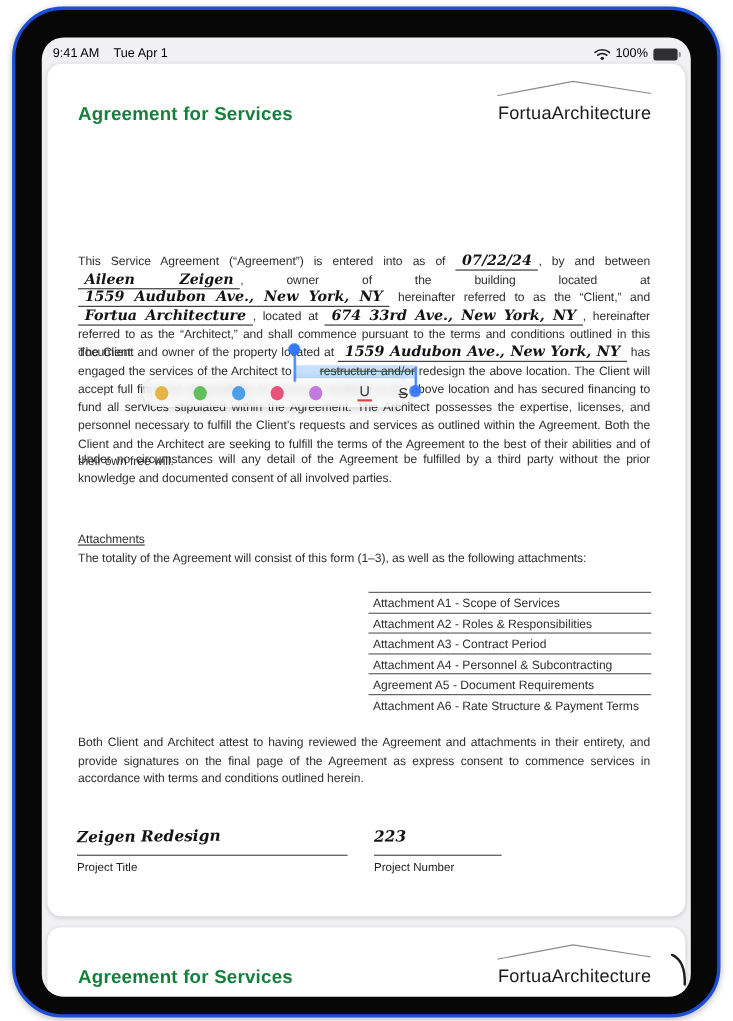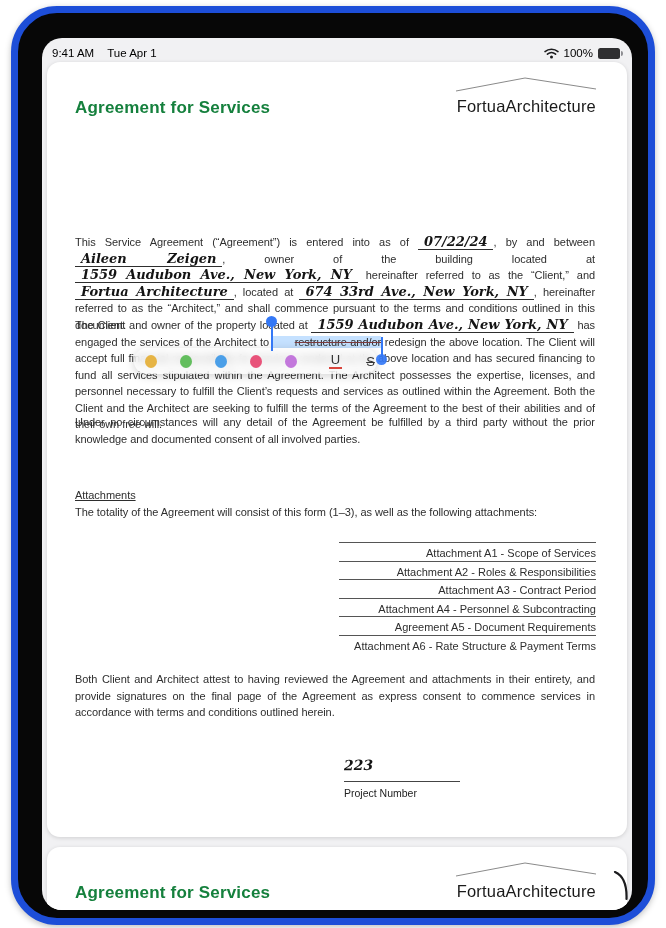--- a/index.html
+++ b/index.html
@@ -1,19 +1,19 @@
 <!DOCTYPE html>
 <html><head>
 <meta charset="utf-8">
 <style>
   * { margin:0; padding:0; box-sizing:border-box; }
   html,body { width:666px; height:928px; background:#fff; font-family:"Liberation Sans",sans-serif; overflow:hidden; }
 
   .ipad { position:absolute; left:11px; top:6px; width:644px; height:919px;
-          background:#070707; border:7px solid #1d4ed8; border-radius:46px;
+          background:#070707; border:3px solid #1d4ed8; border-radius:46px;
           box-shadow:0 2px 6px rgba(0,0,0,.25); }
   .screen { position:absolute; left:24px; top:25px; width:590px; height:872px;
             background:#f1f1f3; border-radius:20px; overflow:hidden; }
 
   
   .statusbar { height:24px; display:flex; justify-content:space-between; align-items:center;
                padding:6px 12px 0 10px; font-size:11.5px; color:#000; }
   .sb-left span { margin-right:10px; }
   .sb-right { display:flex; align-items:center; gap:5px;justify-content:space-between; }
   .battery { width:22px; height:11px; background:#2f2f31; border-radius:2.5px; position:relative; }
@@ -60,21 +60,21 @@
                 background:rgba(251,251,252,.62); backdrop-filter:blur(5px) saturate(1.3);
                 -webkit-backdrop-filter:blur(5px) saturate(1.3);
                 border-radius:13px; box-shadow:0 2px 10px rgba(0,0,0,.18);
                 display:flex; align-items:center; padding-left:11px; }
   .dot { width:13px; height:13px; border-radius:50%; margin-right:23px; }
   .mk-btn { font-size:13px; color:#333; width:14px; text-align:center; line-height:1; }
   .btn-u { margin-left:9px; border-bottom:2px solid #d9453c; padding-bottom:1px; }
   .btn-s { margin-left:22px; text-decoration:line-through; text-decoration-thickness:1px; }
 
   
-  .attach-table { position:absolute; left:292px; top:480px; width:257px;text-align:right; }
+  .attach-table { position:absolute; left:292px; top:480px; width:257px; }
   .attach-row { border-top:1px solid #555; font-size:11px; color:#2e2e2e;
                 padding:4px 0 3px 4px; height:18.5px; }
 
   
   .field { position:absolute; top:694px; }
   .f1 { left:27px; width:246px; }
   .f2 { left:297px; width:116px; }
   .f3 { left:437px; width:113px; }
   .f-value { font-family:"DejaVu Serif",serif; font-style:italic; font-weight:700; font-size:14px;
              color:#141414; height:24px; display:inline-block; transform:rotate(-.6deg); }
@@ -153,20 +153,25 @@
         <div class="attach-row"><span>Attachment A1 - Scope of Services</span></div>
         <div class="attach-row"><span>Attachment A2 - Roles &amp; Responsibilities</span></div>
         <div class="attach-row"><span>Attachment A3 - Contract Period</span></div>
         <div class="attach-row"><span>Attachment A4 - Personnel &amp; Subcontracting</span></div>
         <div class="attach-row"><span>Agreement A5 - Document Requirements</span></div>
         <div class="attach-row"><span>Attachment A6 - Rate Structure &amp; Payment Terms</span></div>
       </div>
 
       <div class="para p4">Both Client and Architect attest to having reviewed the Agreement and attachments in their entirety, and provide signatures on the final page of the Agreement as express consent to commence services in accordance with terms and conditions outlined herein.</div>
 
+      <div class="field f1">
+        <span class="f-value">Zeigen Redesign</span>
+        <div class="f-line"></div>
+        <div class="f-label">Project Title</div>
+      </div>
       <div class="field f2">
         <span class="f-value">223</span>
         <div class="f-line"></div>
         <div class="f-label">Project Number</div>
       </div>
     </div>
 
     <div class="page page2">
       <div class="doc-title">Agreement for Services</div>
       <div class="logo">

